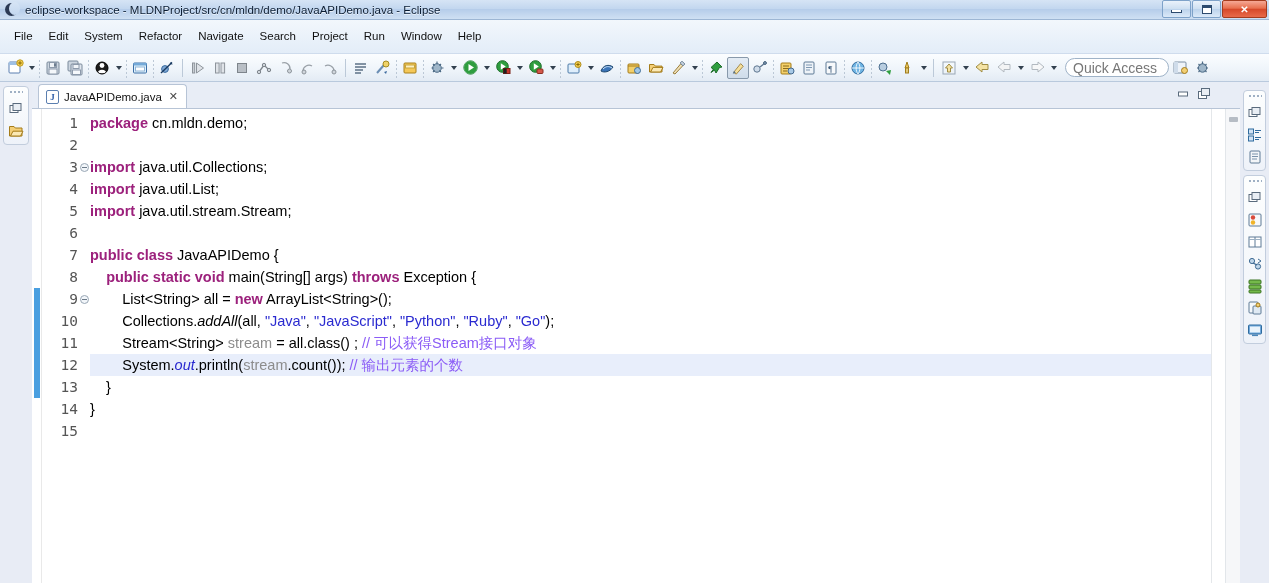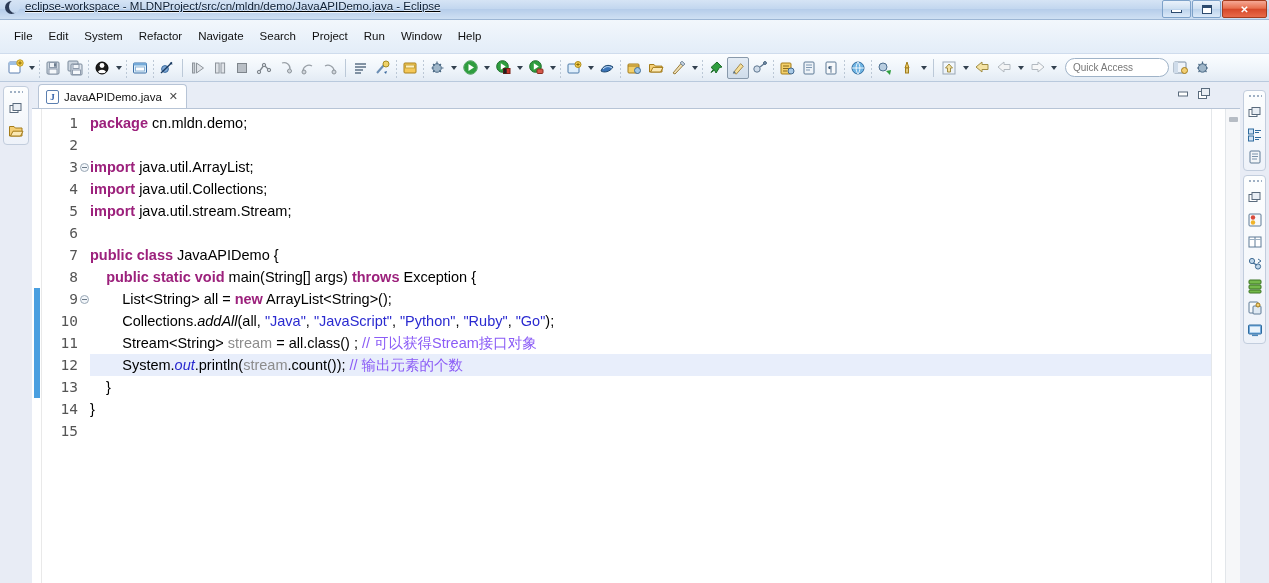--- a/index.html
+++ b/index.html
@@ -11,21 +11,21 @@
     color:#000;
     -webkit-font-smoothing:antialiased;
   }
 
   
   .titlebar{
     position:relative;
     height:20px;
     background:linear-gradient(to bottom,#d6e4f5 0%,#c3d7ef 45%,#b6cdea 50%,#cfe0f3 100%);
     border-bottom:1px solid #9db6d4;
-    display:flex; text-decoration:underline;
+    display:flex; align-items:center;
   }
   .title-ico{
     width:16px;height:16px;margin-left:4px;margin-right:5px;flex:0 0 auto;position:relative;
   }
   .title-ico .moon{
     position:absolute;left:1px;top:1px;width:13px;height:13px;border-radius:50%;
     background:#2b3a55;
   }
   .title-ico .moon:after{
     content:"";position:absolute;left:4px;top:-1px;width:11px;height:13px;border-radius:50%;
@@ -77,21 +77,21 @@
     content:"";border-left:3.5px solid transparent;border-right:3.5px solid transparent;
     border-top:4px solid #33414f;display:block;
   }
   .tbsep{ width:1px;height:18px;background:#bcc9d8;margin:0 4px;flex:0 0 auto; }
   .tbdots{ width:5px;height:20px;flex:0 0 auto;
     background-image:radial-gradient(#b3c0cf 1px, transparent 1px);
     background-size:3px 4px; background-position:1px 1px; opacity:.85;}
   .quick{
     margin-left:6px;flex:0 0 auto;width:104px;height:19px;border:1px solid #9fb3c8;
     border-radius:10px;background:#fff;display:flex;align-items:center;padding-left:7px;
-    font-size:10px;color:#777;
+    font-size:14px;color:#777;
   }
 
   
   .workbench{
     position:relative;
     height:calc(583px - 20px - 19px - 28px);
     background:#e8edf6;
     display:flex;
   }
 
@@ -585,22 +585,22 @@
         <div class="ln">11</div>
         <div class="ln">12</div>
         <div class="ln">13</div>
         <div class="ln">14</div>
         <div class="ln">15</div>
       </div>
 
       <div class="codepane" id="codepane">
           <div class="cl"><span class="kw">package</span><span> cn.mldn.demo;</span></div>
           <div class="cl">&nbsp;</div>
-          <div class="cl"><span class="kw">import</span><span> java.util.ArrayList;</span></div>
           <div class="cl"><span class="kw">import</span><span> java.util.Collections;</span></div>
+          <div class="cl"><span class="kw">import</span><span> java.util.List;</span></div>
           <div class="cl"><span class="kw">import</span><span> java.util.stream.Stream;</span></div>
           <div class="cl">&nbsp;</div>
           <div class="cl"><span class="kw">public</span><span> </span><span class="kw">class</span><span> JavaAPIDemo {</span></div>
           <div class="cl"><span>    </span><span class="kw">public</span><span> </span><span class="kw">static</span><span> </span><span class="kw">void</span><span> main(String[] args) </span><span class="kw">throws</span><span> Exception {</span></div>
           <div class="cl"><span>        List&lt;String&gt; all = </span><span class="kw">new</span><span> ArrayList&lt;String&gt;();</span></div>
           <div class="cl"><span>        Collections.</span><span class="ital">addAll</span><span>(all, </span><span class="str">"Java"</span><span>, </span><span class="str">"JavaScript"</span><span>, </span><span class="str">"Python"</span><span>, </span><span class="str">"Ruby"</span><span>, </span><span class="str">"Go"</span><span>);</span></div>
           <div class="cl"><span>        Stream&lt;String&gt; </span><span class="grey">stream</span><span> = all.class() ; </span><span class="cmt">// 可以获得Stream接口对象</span></div>
           <div class="cl cur"><span>        System.</span><span class="ital-f">out</span><span>.println(</span><span class="grey">stream</span><span>.count()); </span><span class="cmt">// 输出元素的个数</span></div>
           <div class="cl"><span>    }</span></div>
           <div class="cl"><span>}</span></div>

